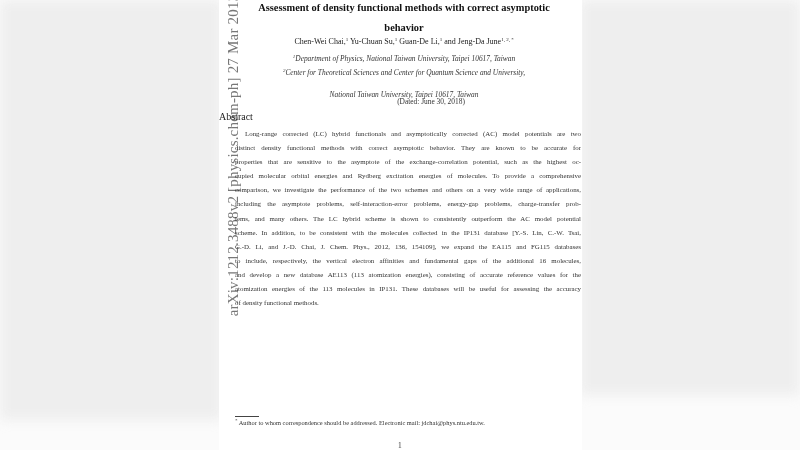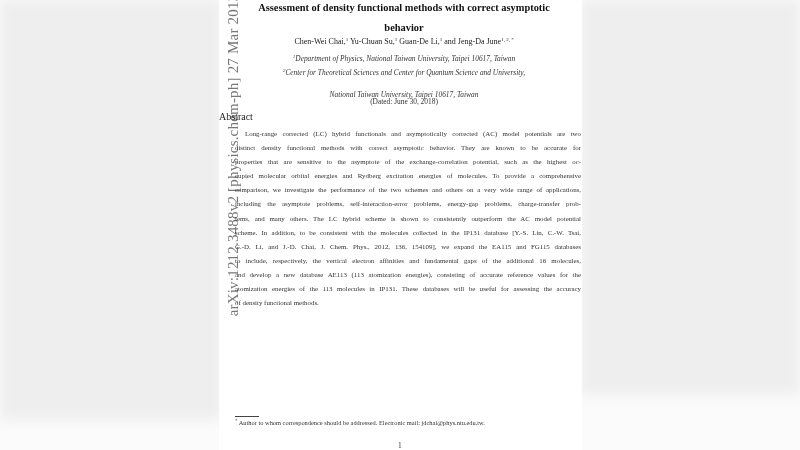--- a/index.html
+++ b/index.html
@@ -74,20 +74,21 @@
       font-style: italic;
       color: #333;
     }
     .dated {
       position: absolute;
       left: 219px; width: 370px;
       top: 97px;
       text-align: center;
       font-size: 7.4px;
       color: #333;
+      padding-left: 27px;
     }
     .abstract-heading {
       position: absolute;
       left: 219px; width: 370px;
       top: 111px;
       font-size: 10px;
       color: #222;
     }
     .abstract {
       position: absolute;

